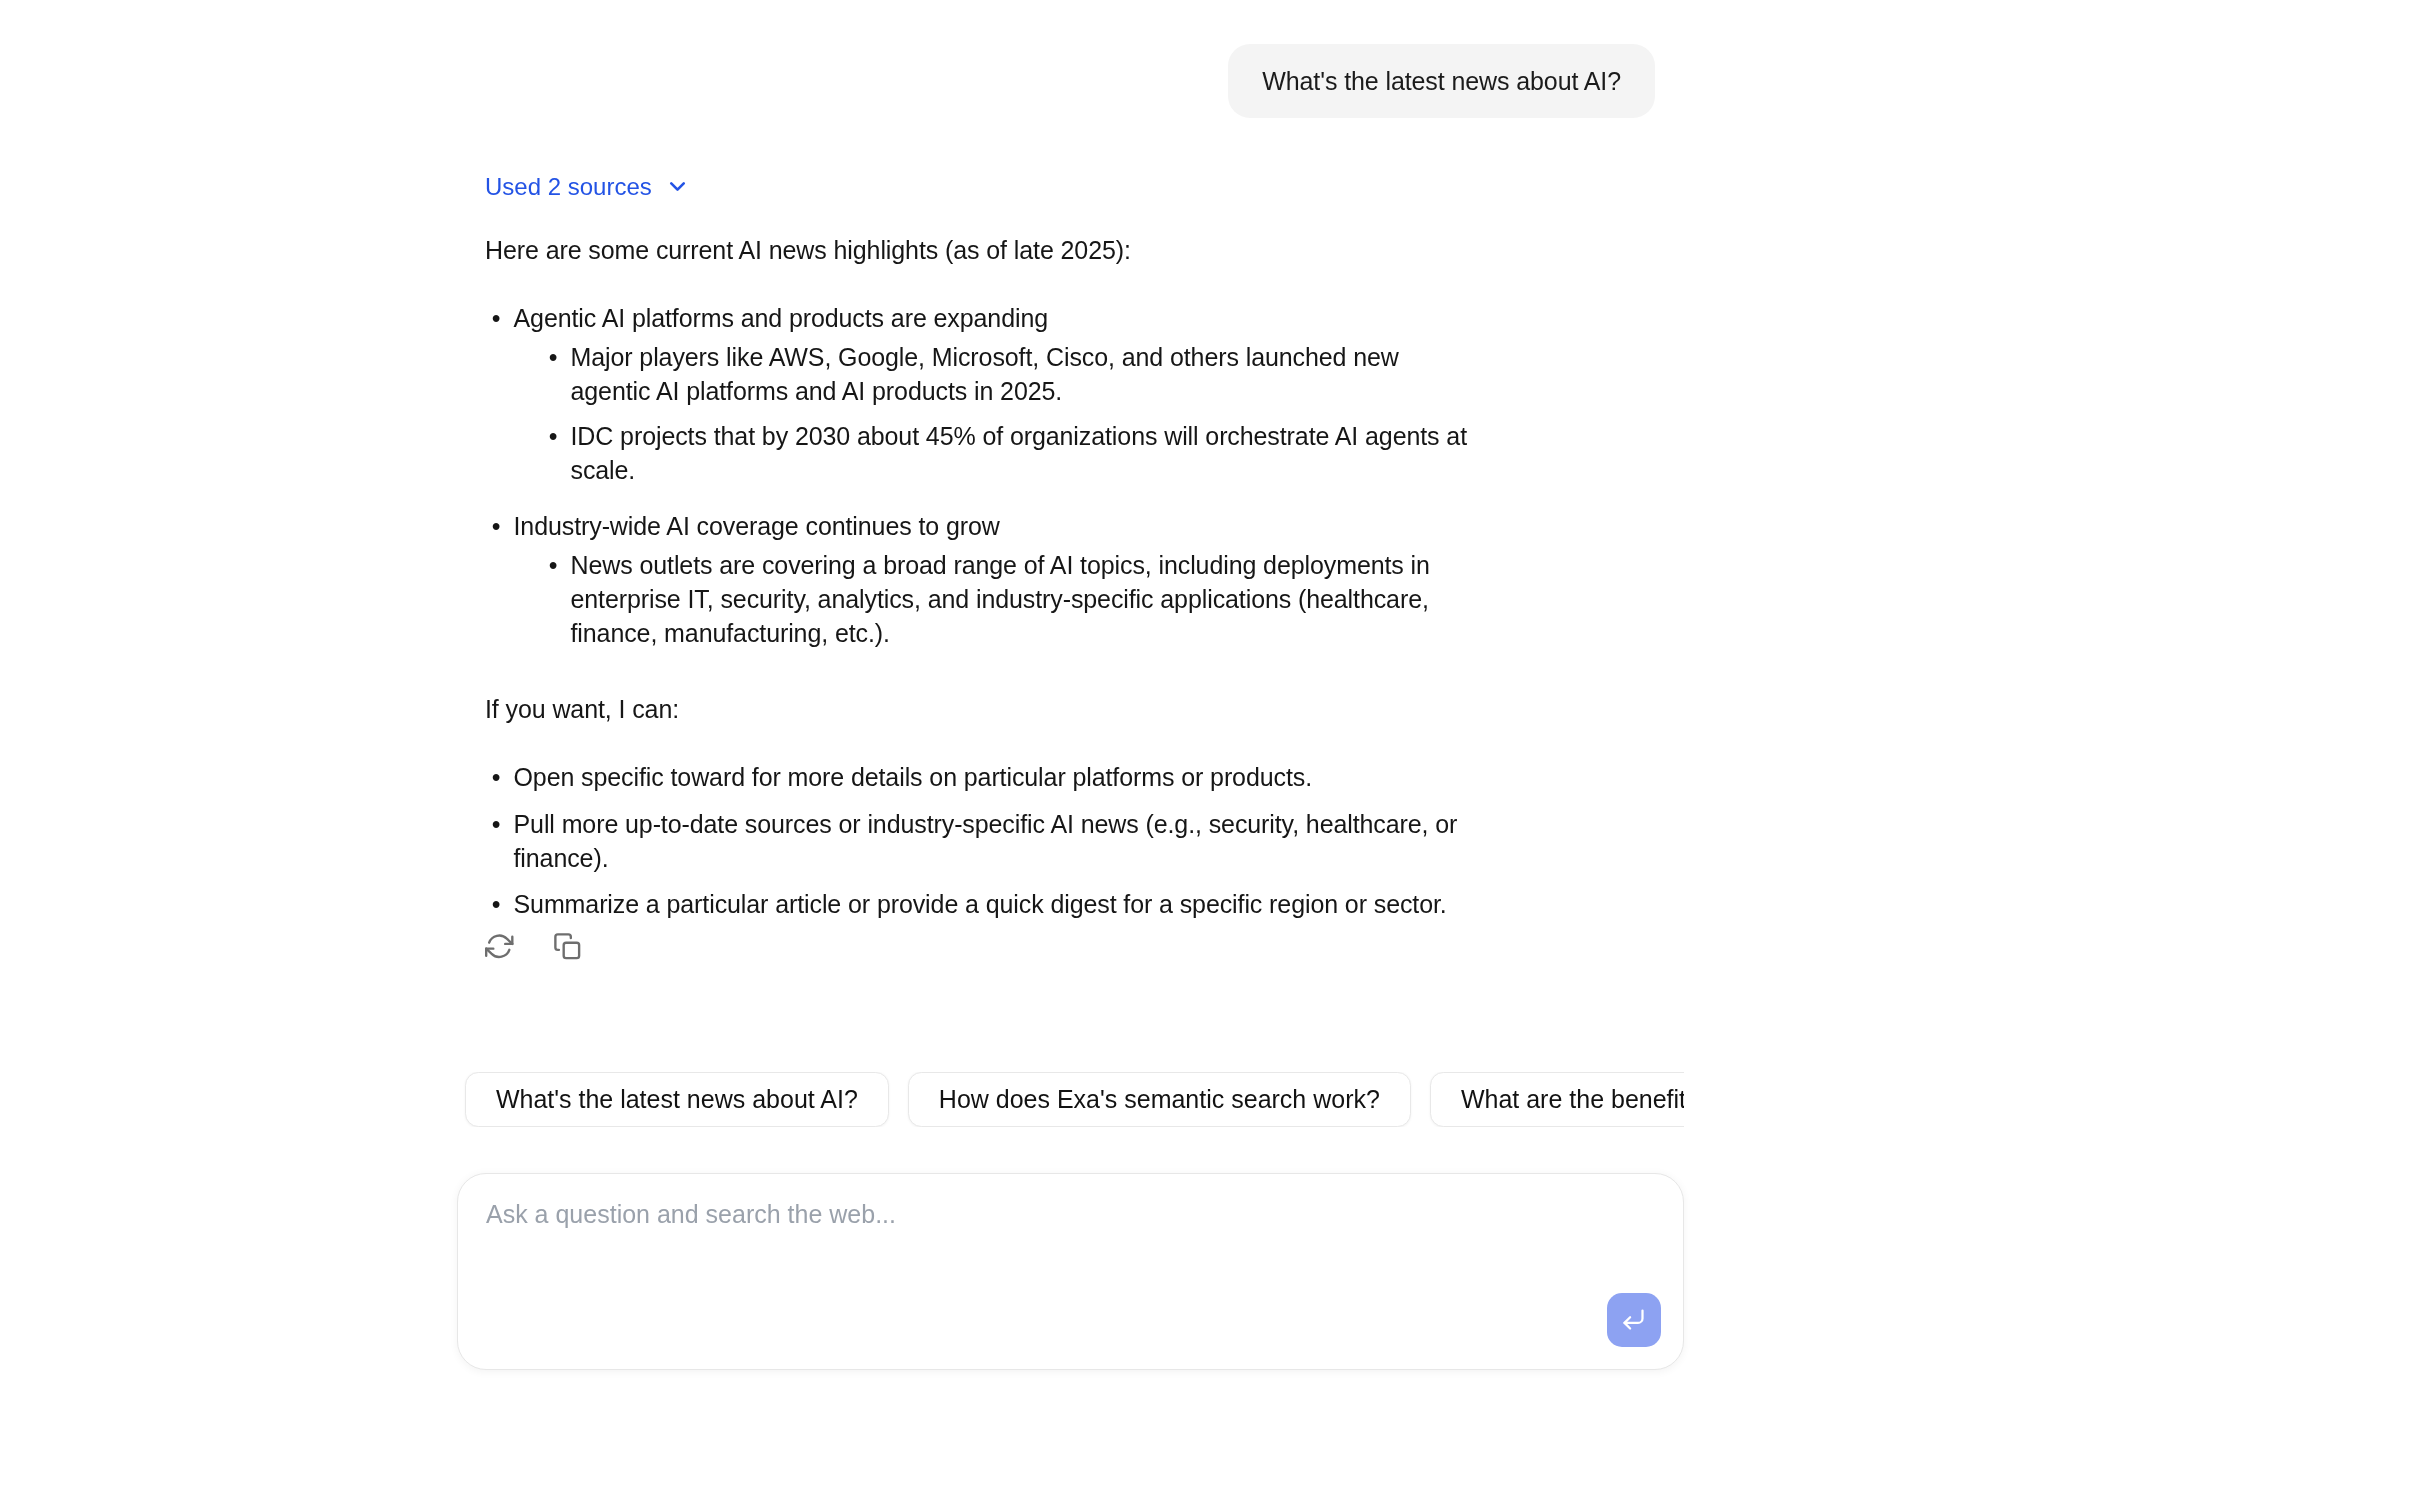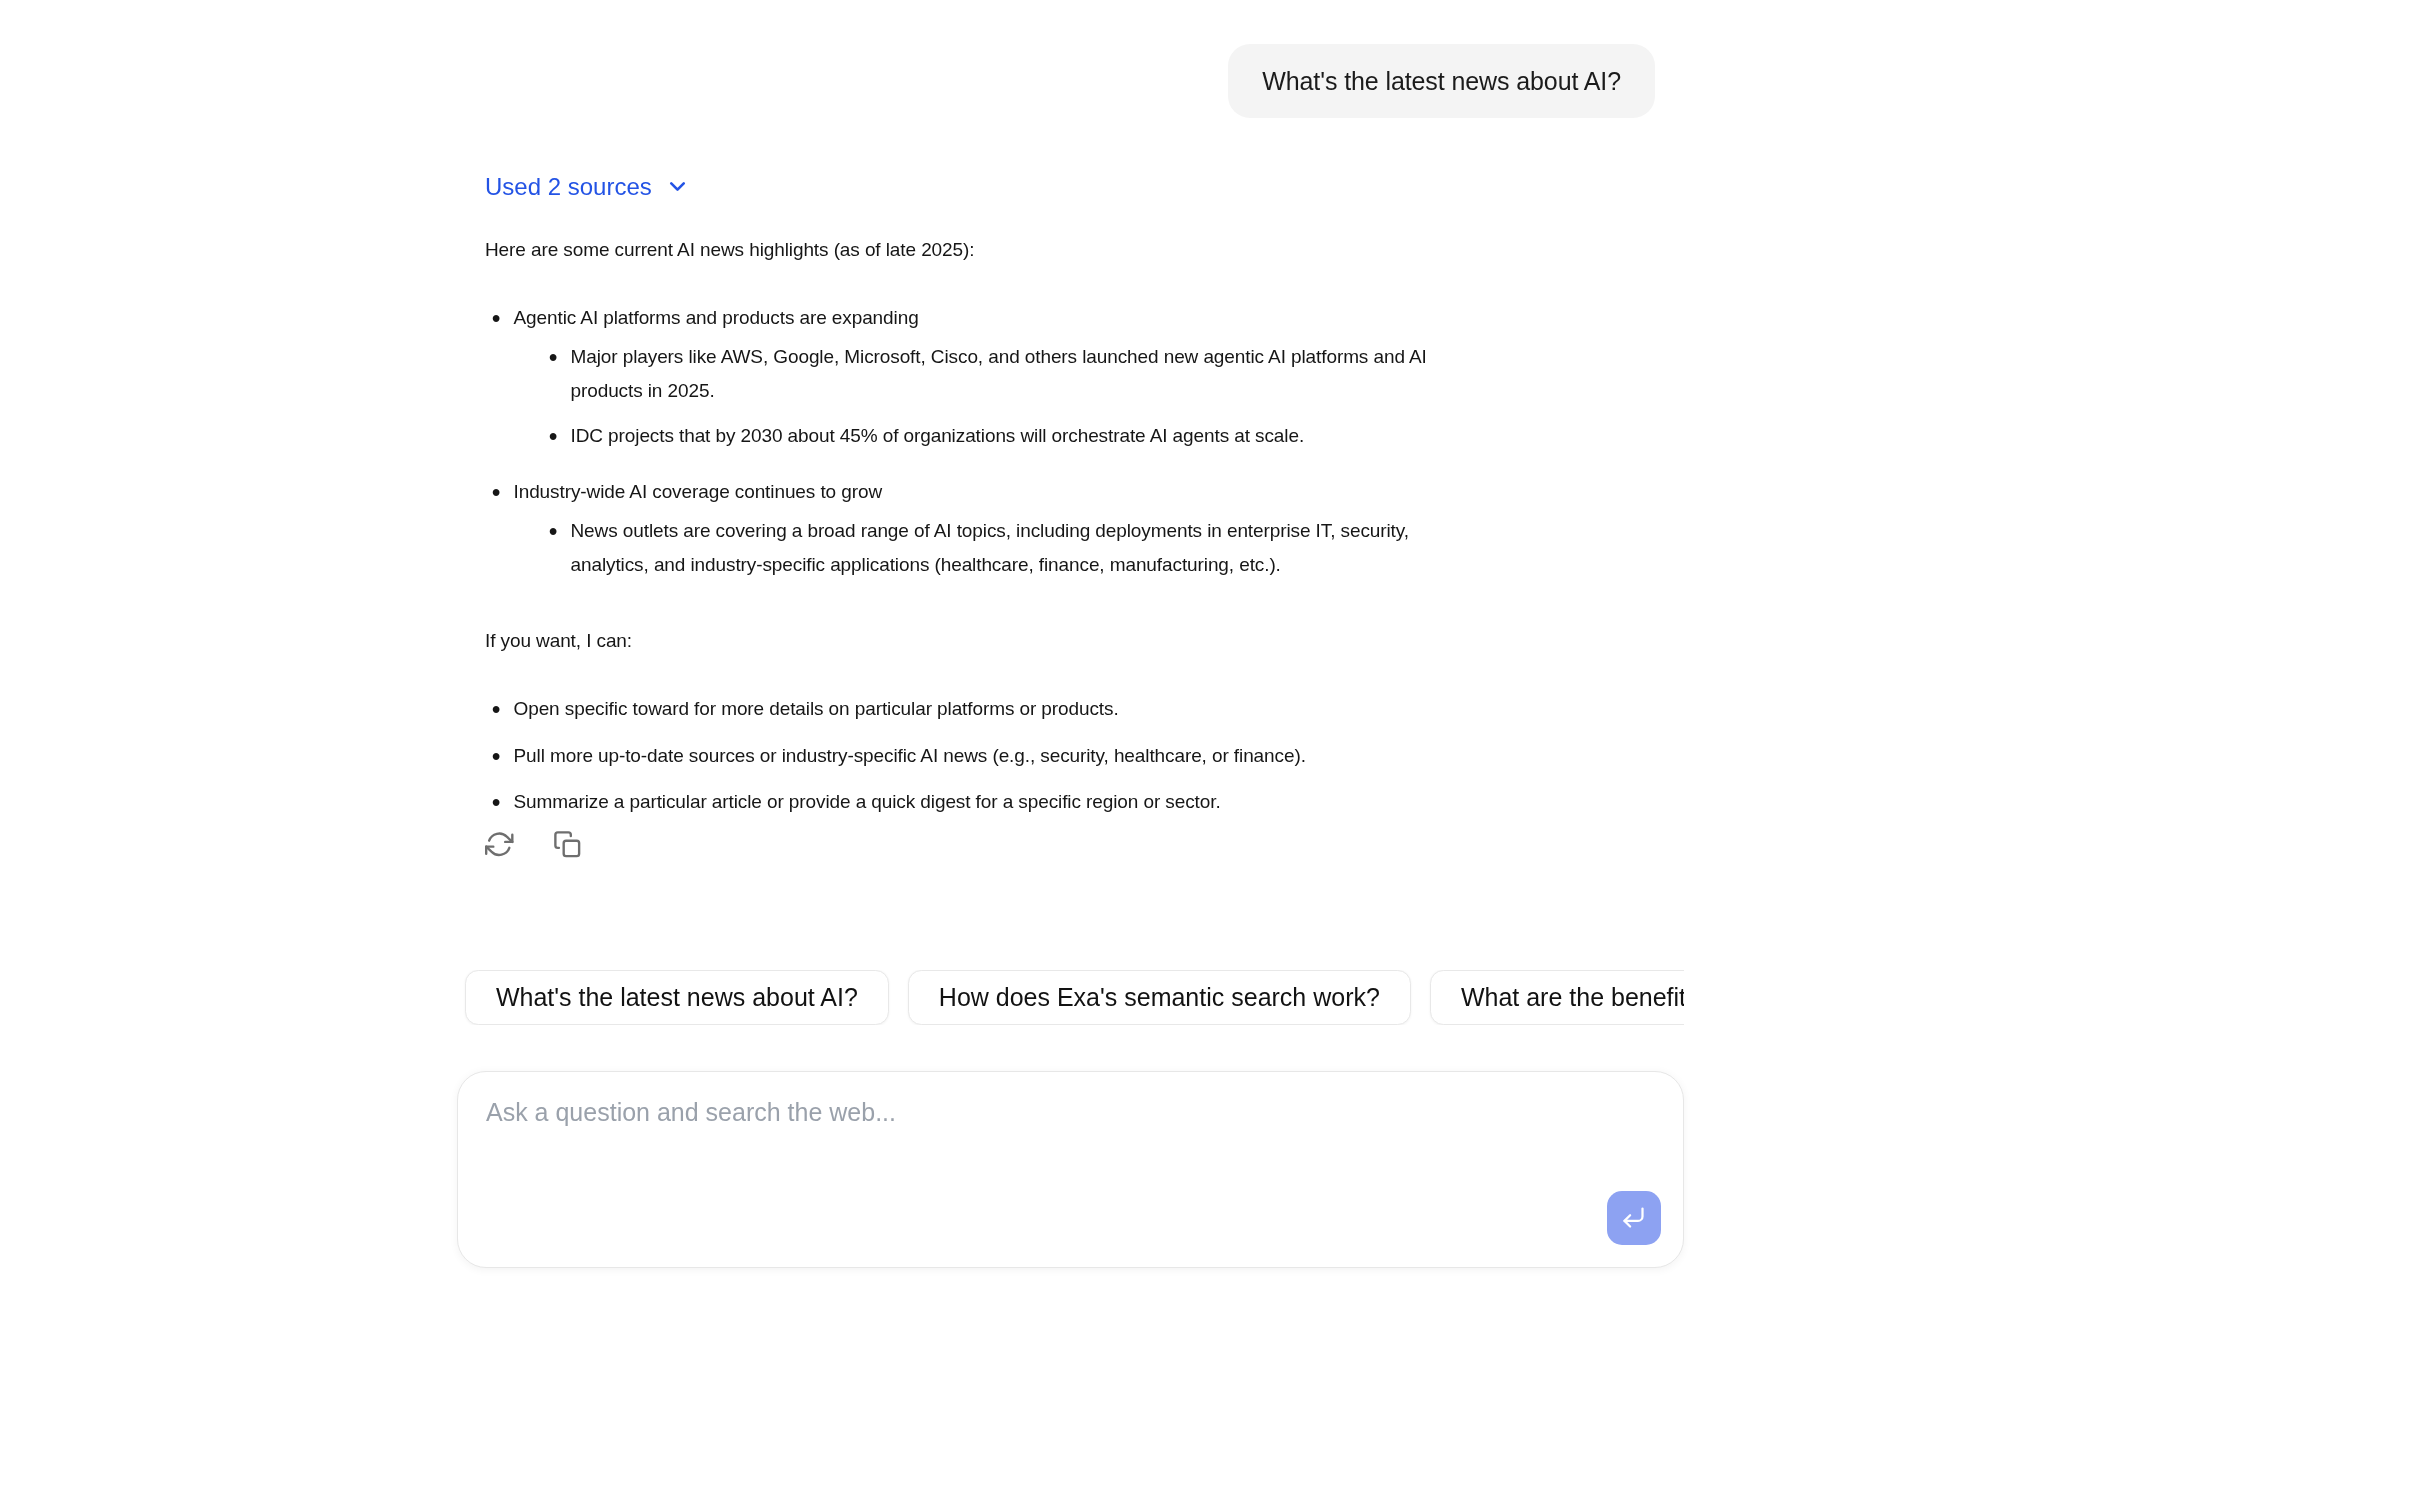--- a/index.html
+++ b/index.html
@@ -27,21 +27,21 @@
   
   .assistant { margin-top:56px; padding:0 28.5px; max-width:1048px; }
   .sources-toggle {
     display:inline-flex; align-items:center; gap:13.4px;
     background:none; border:none; cursor:pointer;
     color:var(--accent-blue,#2353e5);
     font-family:inherit; font-size:24px; font-weight:500; line-height:25px;
     padding:0; margin-bottom:34px;
   }
   .sources-toggle svg { display:block; }
-  .body-text { font-size:19px; line-height:34px; color:#161616; }
+  .body-text { font-size:25px; line-height:34px; color:#161616; }
   .intro { margin-bottom:34px; }
 
   ul { list-style:none; }
   .l1 > li { position:relative; padding-left:28.5px; }
   .l1 > li::before, .l2 > li::before {
     content:"\2022"; position:absolute; left:6.7px; top:0;
     font-size:25px; line-height:34px; color:#161616;
   }
   .l1 > li + li { margin-top:22px; }
   .l2 { margin-left:28.5px; margin-top:5px; }

